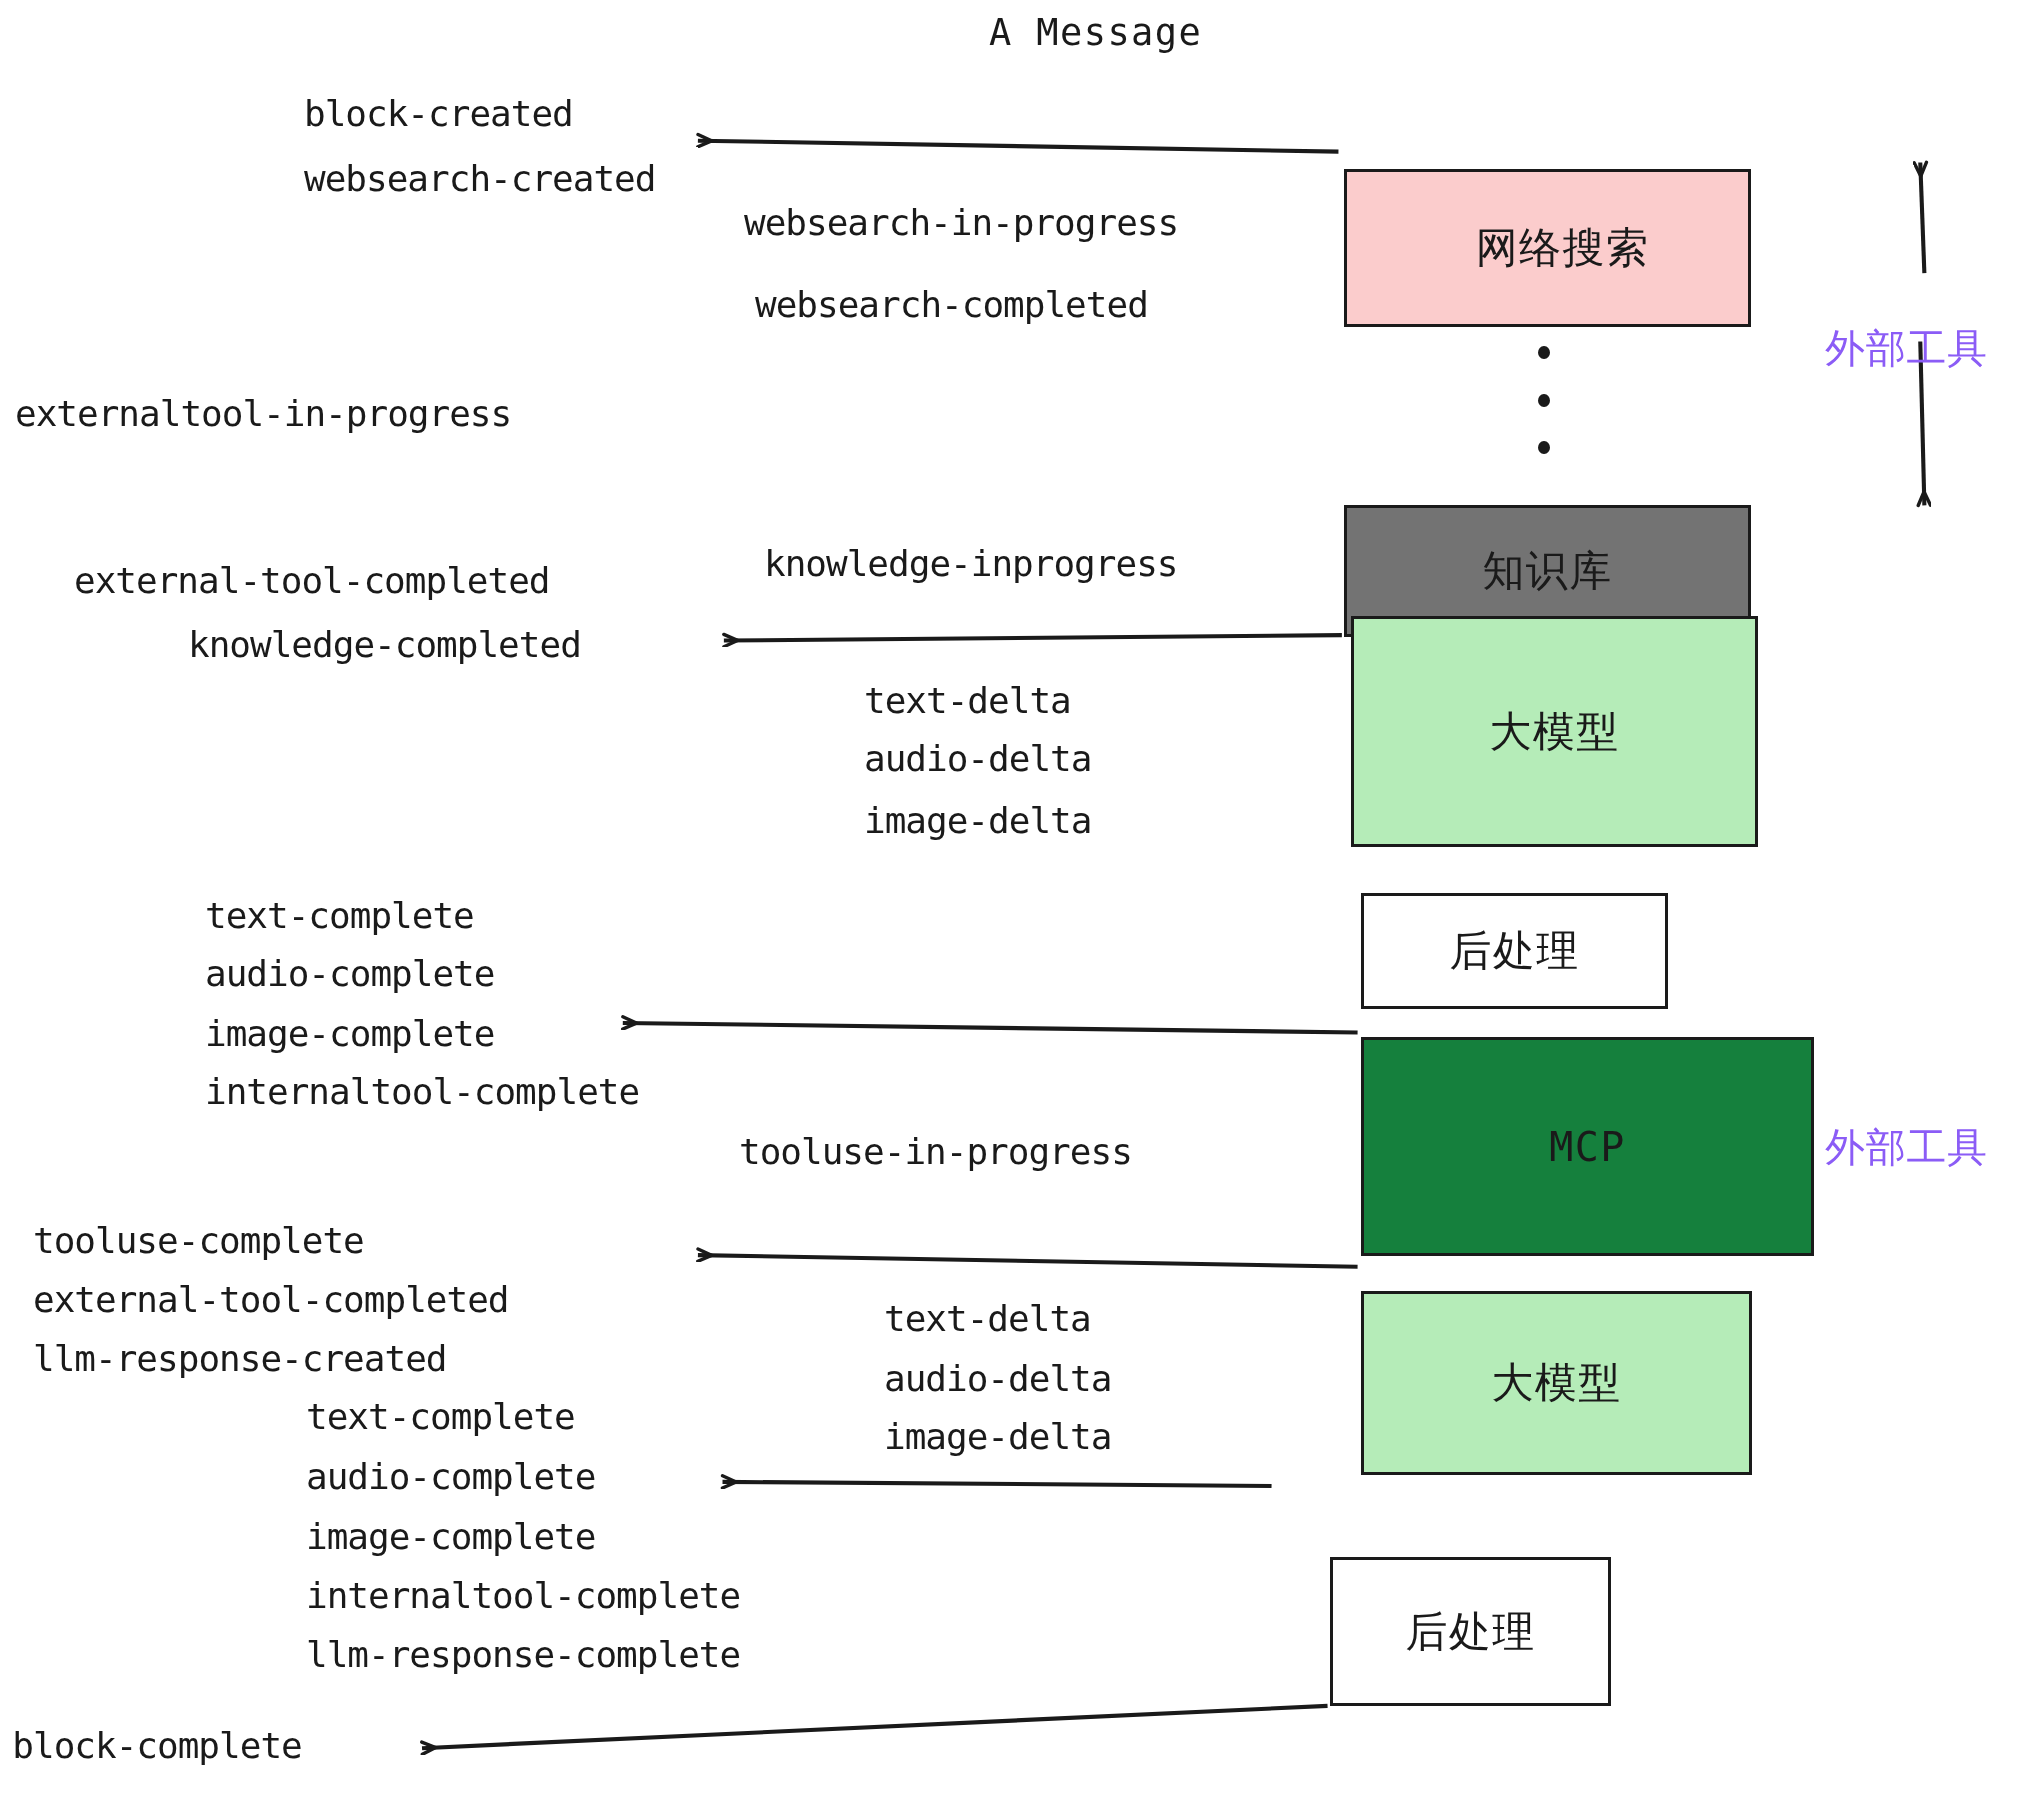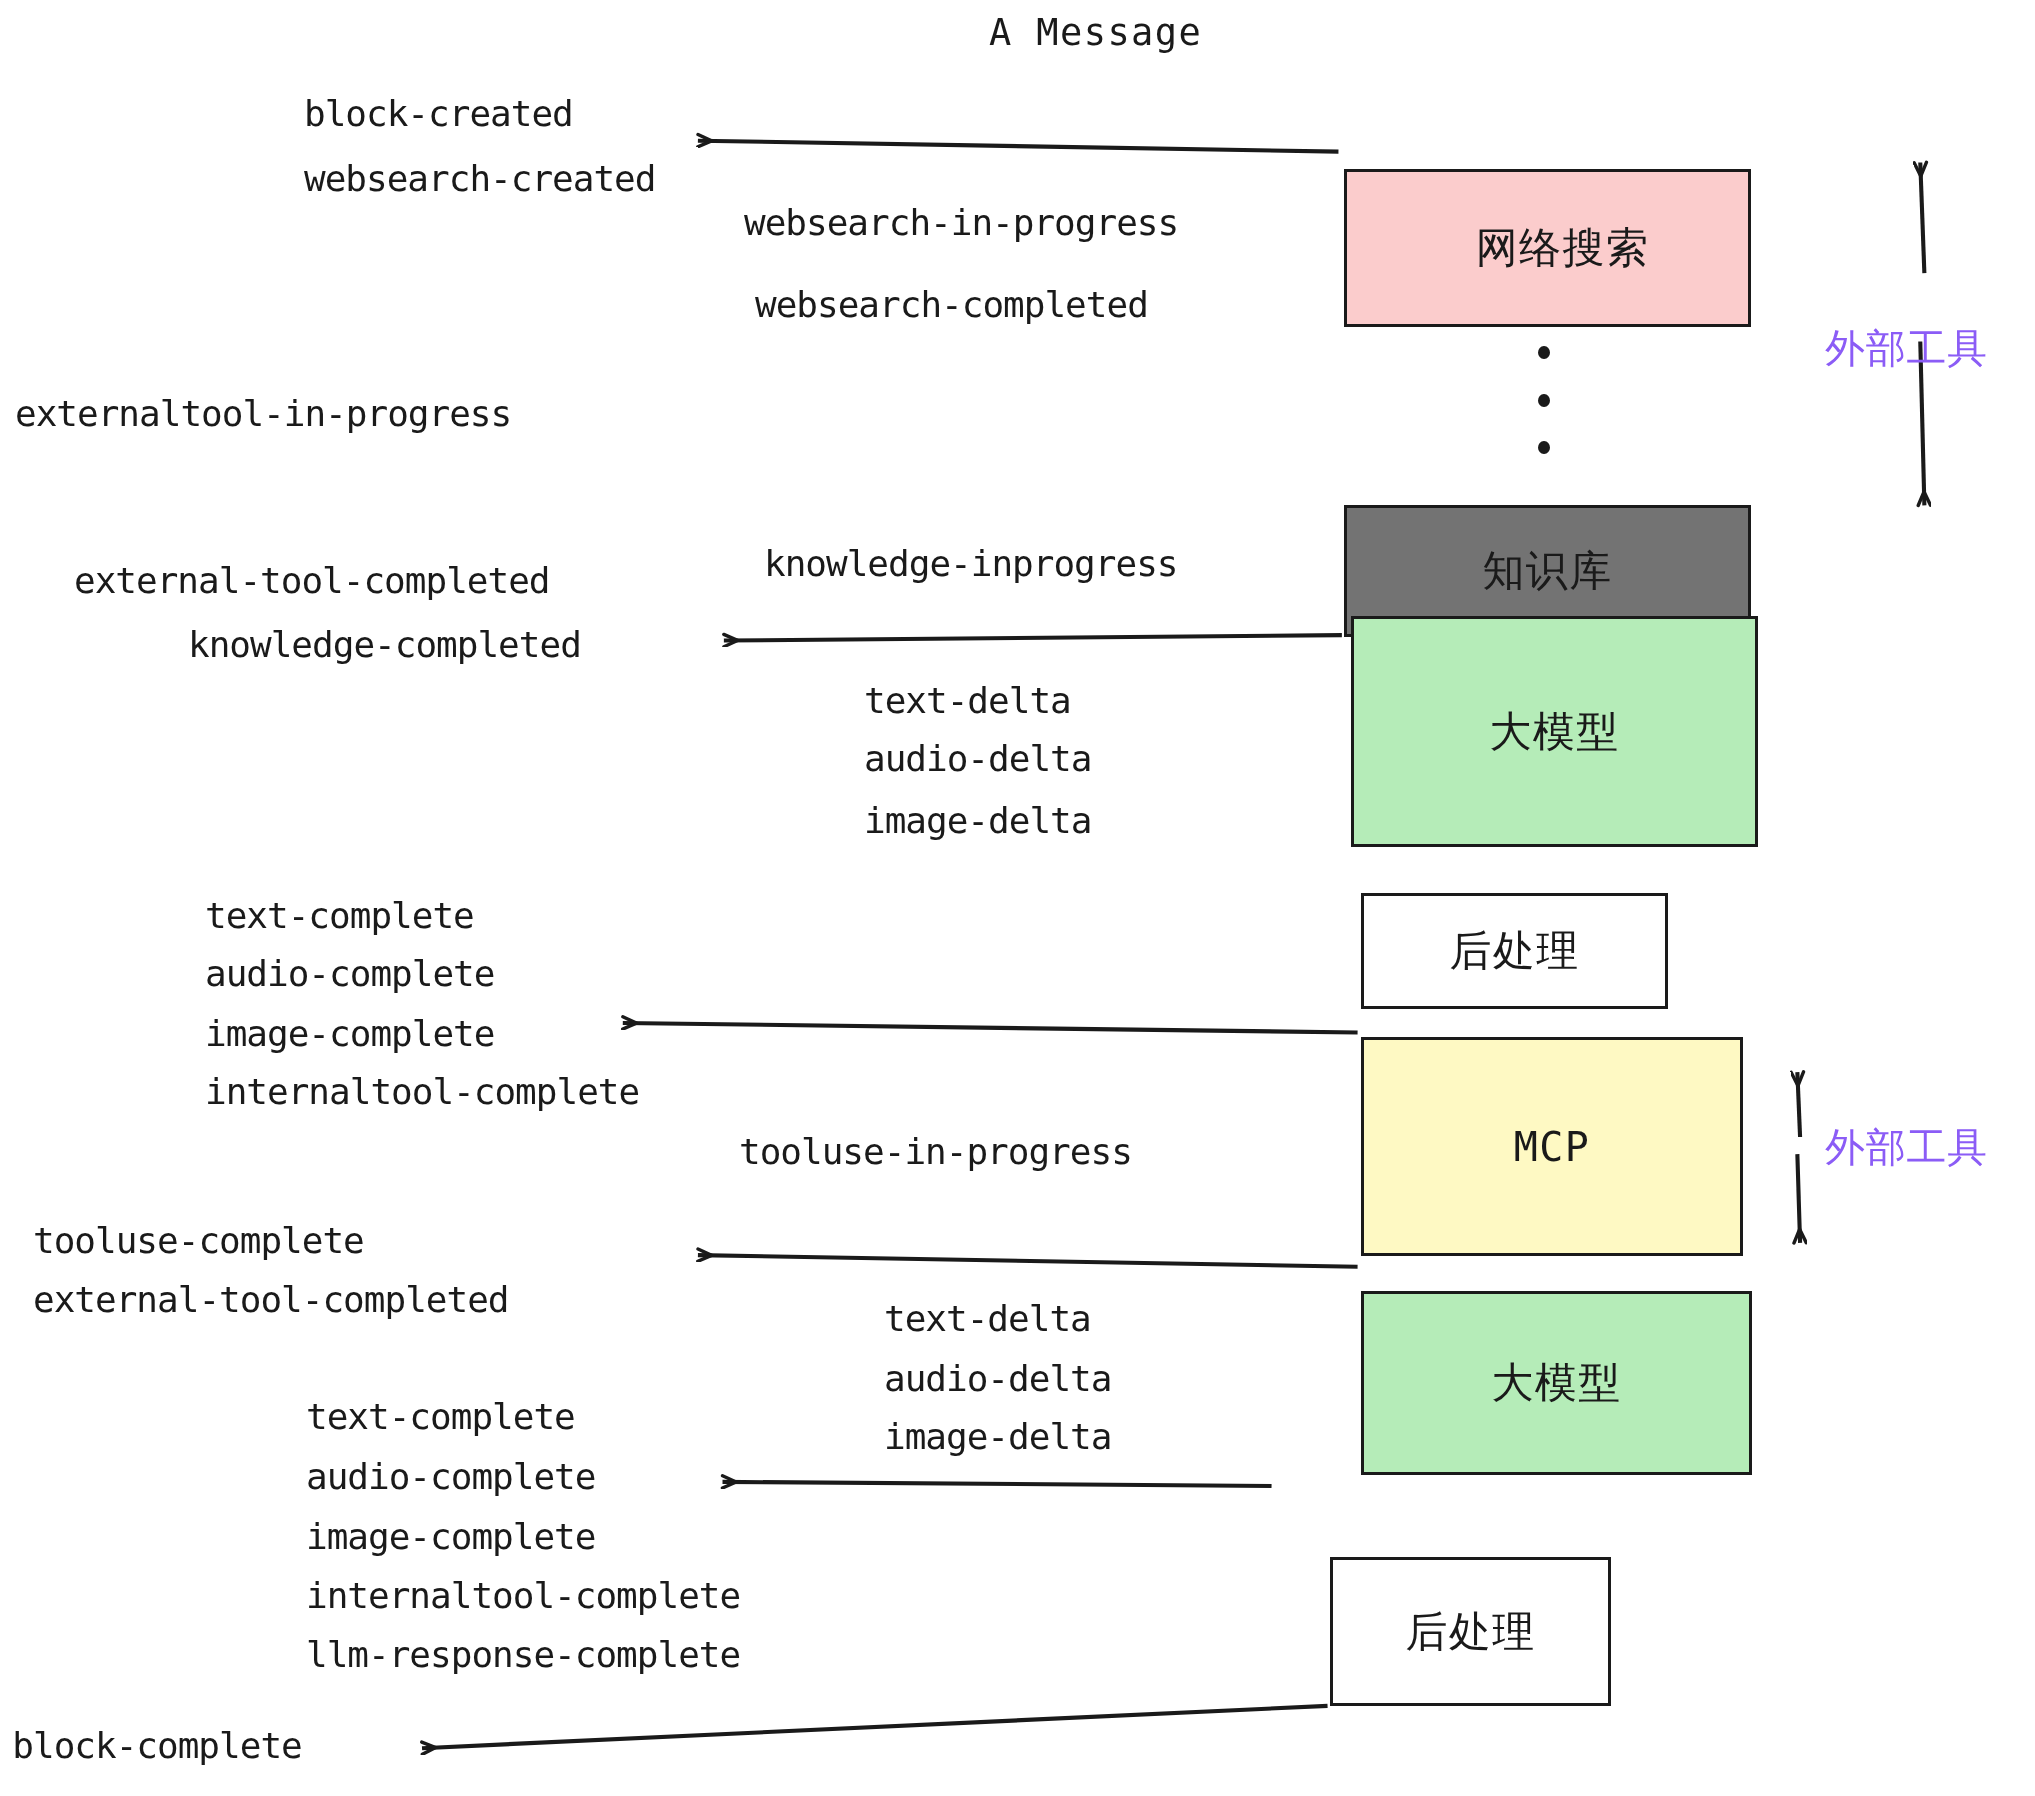--- a/index.html
+++ b/index.html
@@ -124,39 +124,40 @@
   <div class="evt" style="left:864px; top:683px;">text-delta</div>
   <div class="evt" style="left:864px; top:741px;">audio-delta</div>
   <div class="evt" style="left:864px; top:803px;">image-delta</div>
   <div class="evt" style="left:205px; top:898px;">text-complete</div>
   <div class="evt" style="left:205px; top:956px;">audio-complete</div>
   <div class="evt" style="left:205px; top:1016px;">image-complete</div>
   <div class="evt" style="left:205px; top:1074px;">internaltool-complete</div>
   <div class="evt" style="left:739px; top:1134px;">tooluse-in-progress</div>
   <div class="evt" style="left:33px; top:1223px;">tooluse-complete</div>
   <div class="evt" style="left:33px; top:1282px;">external-tool-completed</div>
+  <div class="evt" style="left:33px; top:1341px;">llm-response-created</div>
   <div class="evt" style="left:884px; top:1301px;">text-delta</div>
   <div class="evt" style="left:884px; top:1361px;">audio-delta</div>
   <div class="evt" style="left:884px; top:1419px;">image-delta</div>
   <div class="evt" style="left:306px; top:1399px;">text-complete</div>
   <div class="evt" style="left:306px; top:1459px;">audio-complete</div>
   <div class="evt" style="left:306px; top:1519px;">image-complete</div>
   <div class="evt" style="left:306px; top:1578px;">internaltool-complete</div>
   <div class="evt" style="left:306px; top:1637px;">llm-response-complete</div>
   <div class="evt" style="left:12.3px; top:1728px;">block-complete</div>
 
   <div class="node" style="left:1344px; top:169px; width:407px; height:158px; background:#fbcccc;padding-left:30px;">网络搜索</div>
 
   <div class="node" style="left:1344px; top:505px; width:407px; height:132px; background:#737373;">知识库</div>
 
   <div class="node" style="left:1351px; top:616px; width:407px; height:231px; background:#b5ecb8;">大模型</div>
 
   <div class="node" style="left:1361px; top:893px; width:307px; height:116px; background:#ffffff;">后处理</div>
 
-  <div class="node mono" style="left:1361px; top:1037px; width:382px; height:219px; background:#fef9c3;">MCP</div>
+  <div class="node mono" style="left:1361px; top:1037px; width:453px; height:219px; background:#15803d;">MCP</div>
 
   <div class="node" style="left:1361px; top:1291px; width:391px; height:184px; background:#b5ecb8;">大模型</div>
 
   <div class="node" style="left:1330px; top:1557px; width:281px; height:149px; background:#ffffff;">后处理</div>
 
   <div class="dots" style="left:1537px; top:346px; width:13.7px; height:108px;">
     <span></span>
       <span></span>
       <span></span>
   </div>

